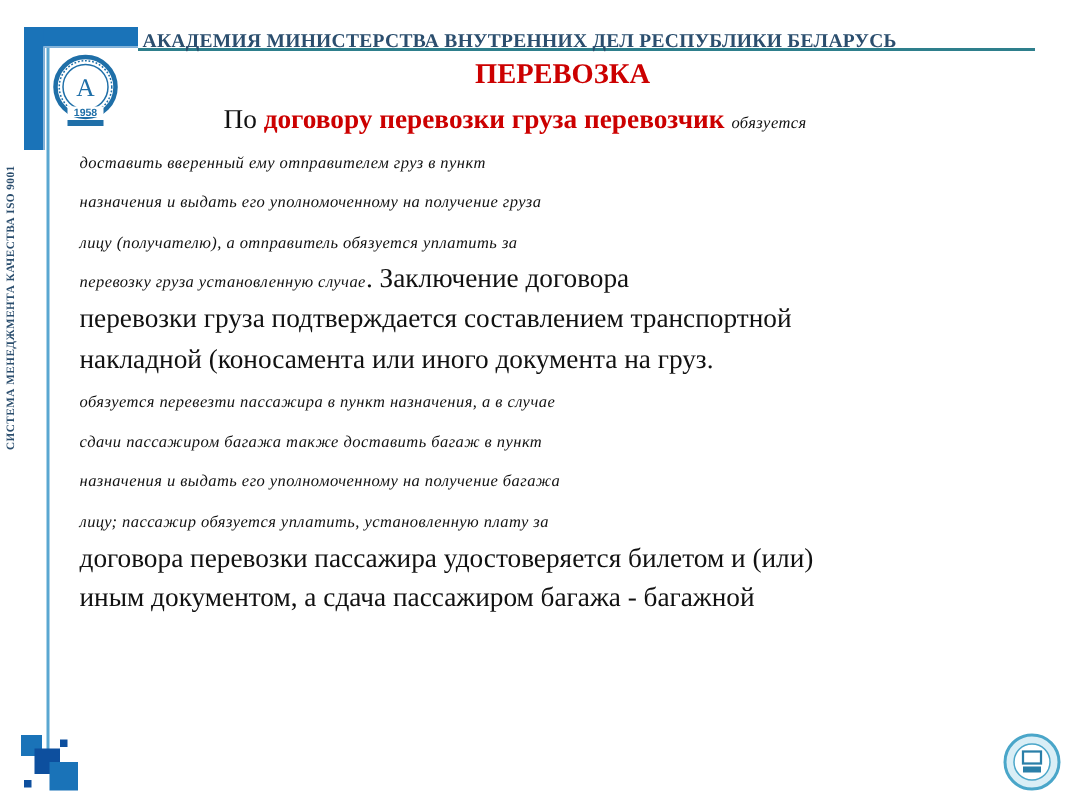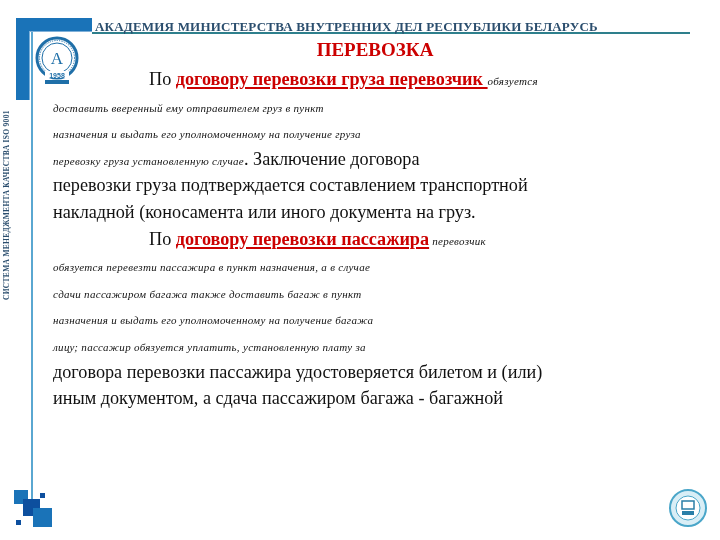--- a/index.html
+++ b/index.html
@@ -10,21 +10,21 @@
   .frame-inner-v { position:absolute; left:29px; top:31px; width:1px; height:69px; background:#7fb0d8; }
   .top-line { position:absolute; left:92px; top:32px; width:598px; height:2px; background:#2e7f8c; }
   .left-line { position:absolute; left:31px; top:32px; width:2px; height:468px; background:#5aa7d1; }
   .header-caption { position:absolute; left:95px; top:19px; font-size:13px; letter-spacing:0.2px; color:#2b4e6e; font-family:"Liberation Serif", serif; white-space:nowrap; font-weight:bold; }
   .vertical-caption { position:absolute; left:2px; top:300px; transform-origin:left top; transform:rotate(-90deg); font-size:7.5px; color:#2b4e6e; white-space:nowrap; font-weight:bold; letter-spacing:0.3px; }
   .logo { position:absolute; left:34px; top:36px; width:46px; height:50px; }
   .title { position:absolute; left:0; width:750px; top:39px; text-align:center; font-size:19px; font-weight:bold; color:#cc0000; }
   .body-text { position:absolute; left:53px; top:66px; width:650px; font-size:18.2px; line-height:26.6px; color:#111; }
   .line { white-space:nowrap; height:26.6px; }
   .it { font-style:italic; font-family:Liberation Serif, serif; font-size:11px; letter-spacing:0.3px; }
-  .hl { color:#cc0000; font-weight:bold; text-decoration:underline; text-decoration-thickness:2px; text-underline-offset:2px; }
+  .hl { color:#cc0000; font-weight:bold; text-decoration-thickness:2px; text-underline-offset:2px; }
   .indent1 { padding-left:96px; }
   .squares { position:absolute; left:0; top:480px; width:70px; height:60px; }
   .seal { position:absolute; left:667px; top:487px; width:42px; height:42px; }
 </style>
 </head>
 <body>
 
 <div class="frame-corner-h"></div>
 <div class="frame-corner-v"></div>
 <div class="frame-inner-h"></div>
@@ -45,26 +45,26 @@
   <rect x="11" y="44" width="24" height="4" fill="#1f6fa8"></rect>
 </svg>
 
 <div class="title">ПЕРЕВОЗКА</div>
 
 <div class="body-text">
   <div id="p1">
       <div class="line indent1"><span class="">По </span><span class="hl">договору перевозки груза перевозчик </span><span class="it">обязуется</span></div>
       <div class="line"><span class="it">доставить вверенный ему отправителем груз в пункт</span></div>
       <div class="line"><span class="it">назначения и выдать его уполномоченному на получение груза</span></div>
+      <div class="line"><span class="it">лицу (получателю), а отправитель обязуется уплатить за</span></div>
       <div class="line"><span class="it">перевозку груза установленную случае</span><span class="">. Заключение договора</span></div>
       <div class="line"><span class="">перевозки груза подтверждается составлением транспортной</span></div>
       <div class="line"><span class="">накладной (коносамента или иного документа на груз.</span></div>
     </div>
   <div id="p2">
-      <div class="line indent1"><span class="">По </span><span class="hl">договору перевозки пассажира</span><span class="it"> перевозчик</span></div>
       <div class="line"><span class="it">обязуется перевезти пассажира в пункт назначения, а в случае</span></div>
       <div class="line"><span class="it">сдачи пассажиром багажа также доставить багаж в пункт</span></div>
       <div class="line"><span class="it">назначения и выдать его уполномоченному на получение багажа</span></div>
       <div class="line"><span class="it">лицу; пассажир обязуется уплатить, установленную плату за</span></div>
       <div class="line"><span class="">договора перевозки пассажира удостоверяется билетом и (или)</span></div>
       <div class="line"><span class="">иным документом, а сдача пассажиром багажа - багажной</span></div>
     </div>
 </div>
 
 <svg class="squares" viewBox="0 0 70 60">

